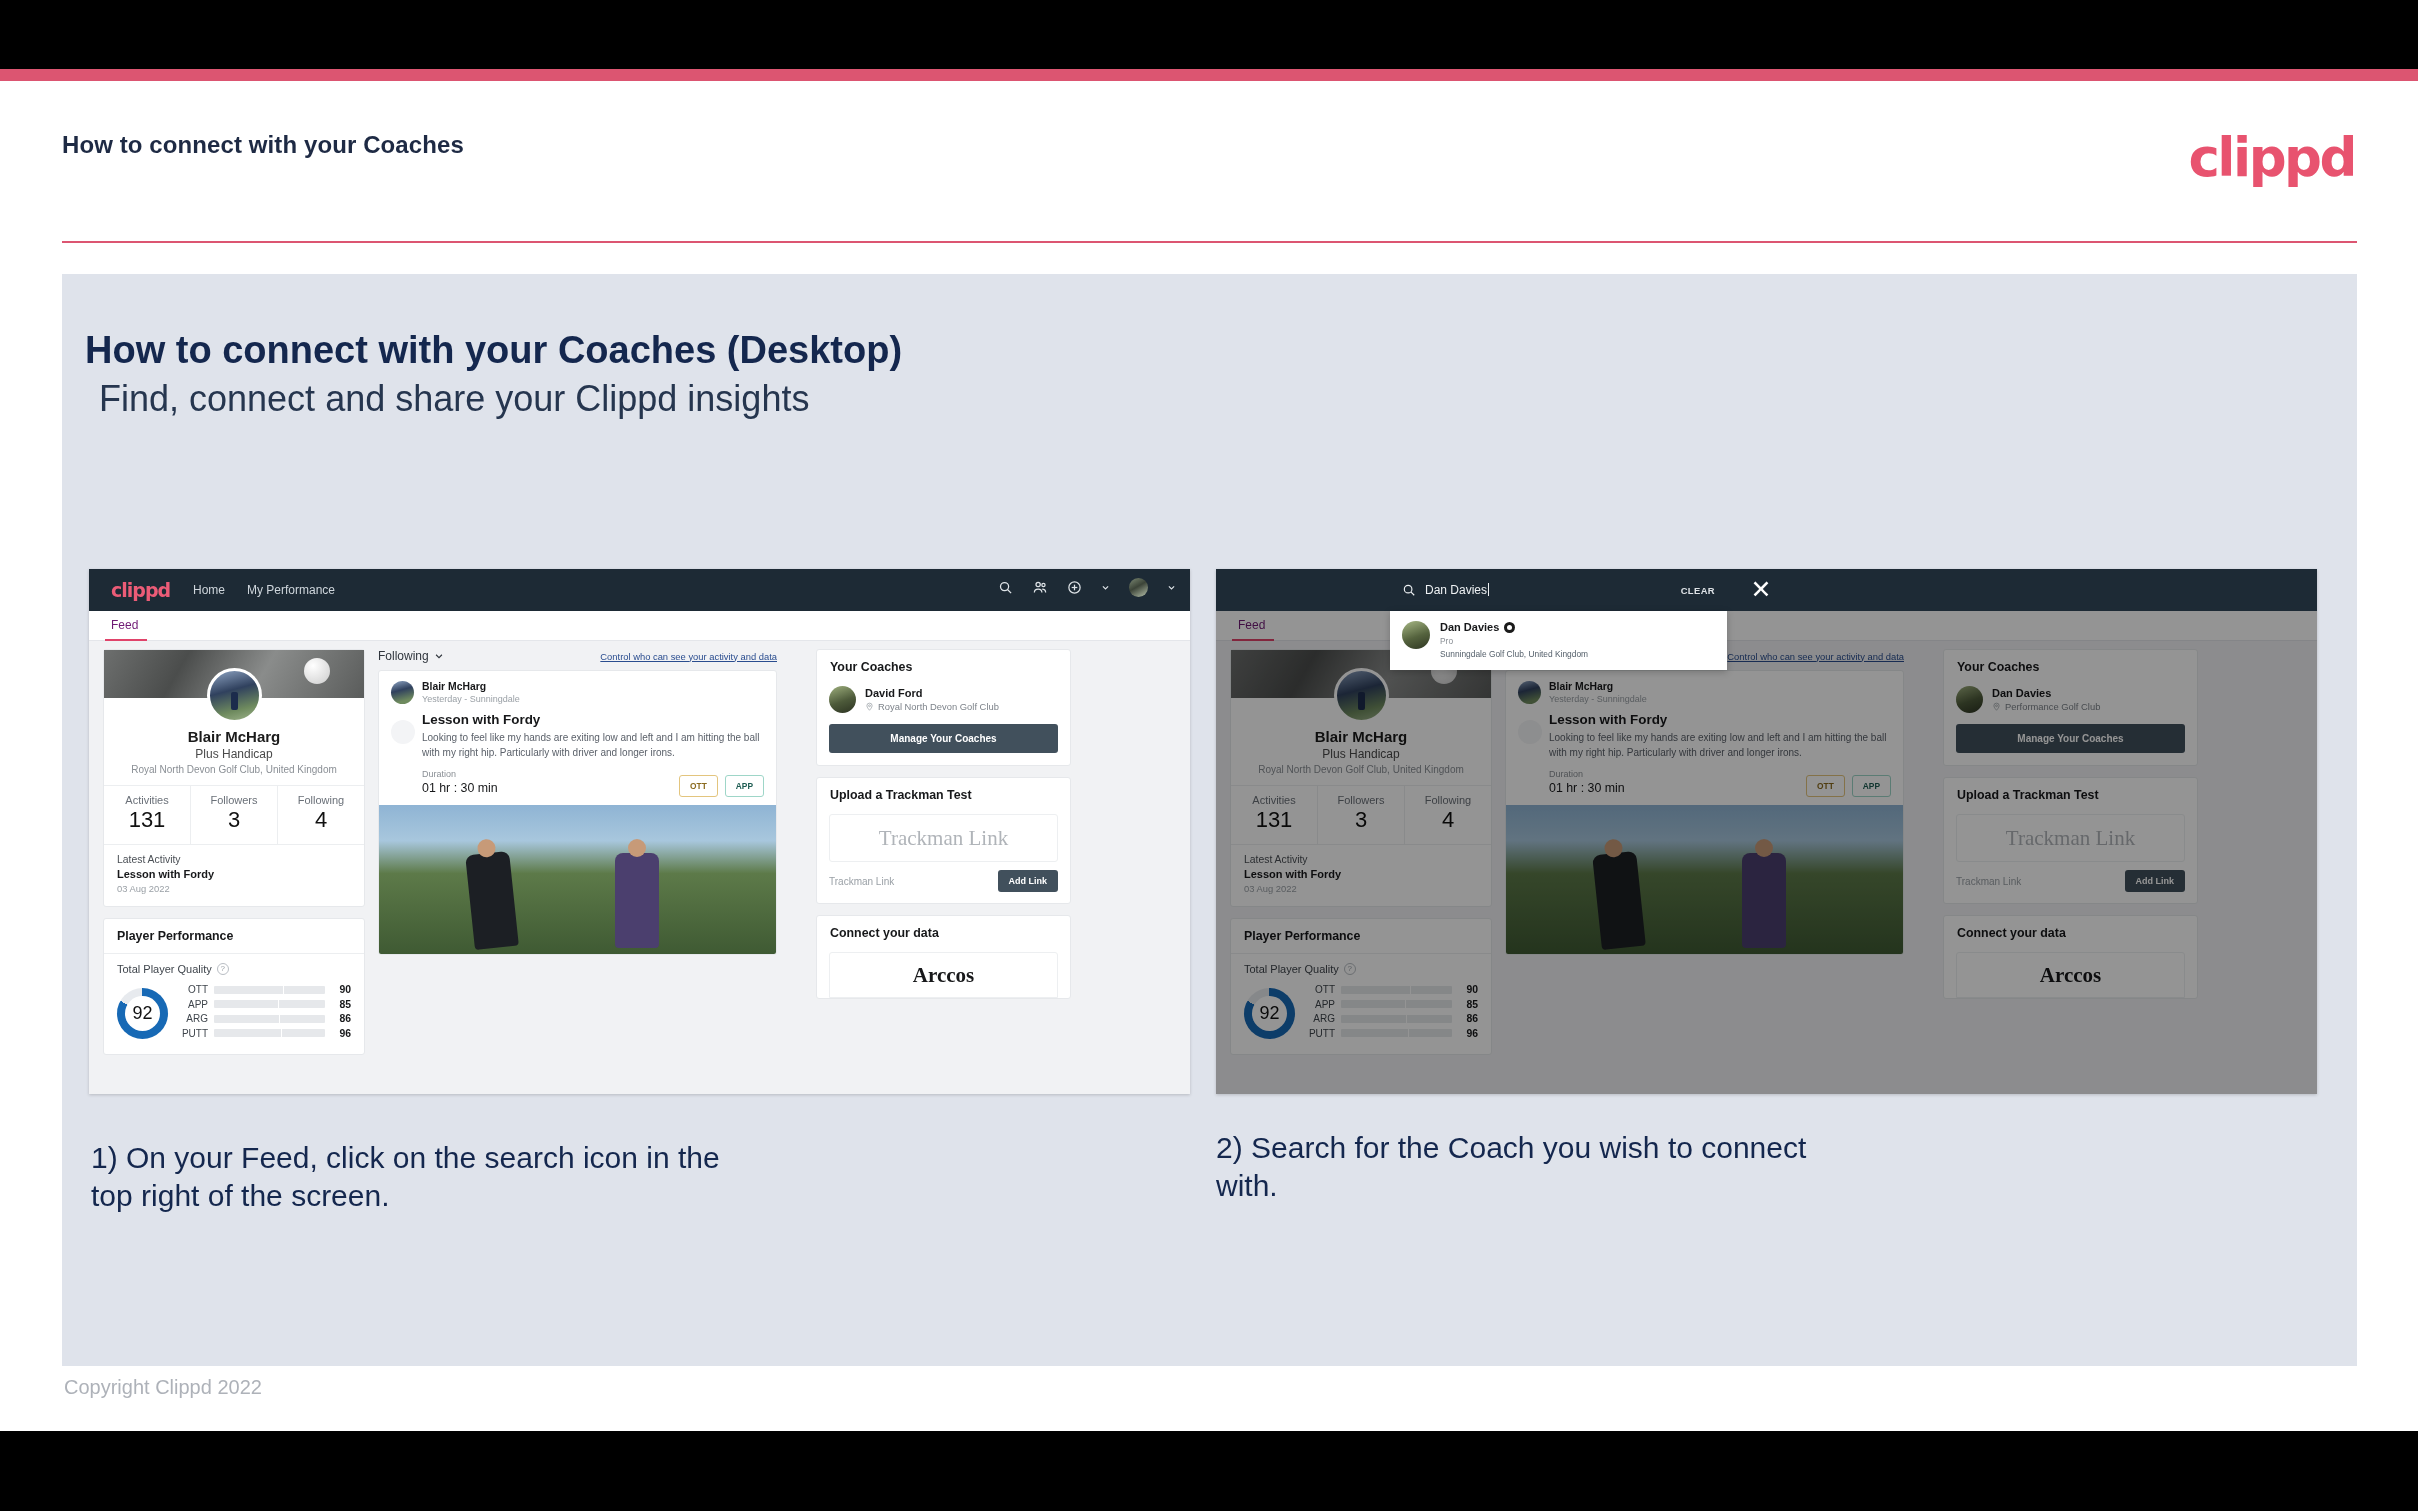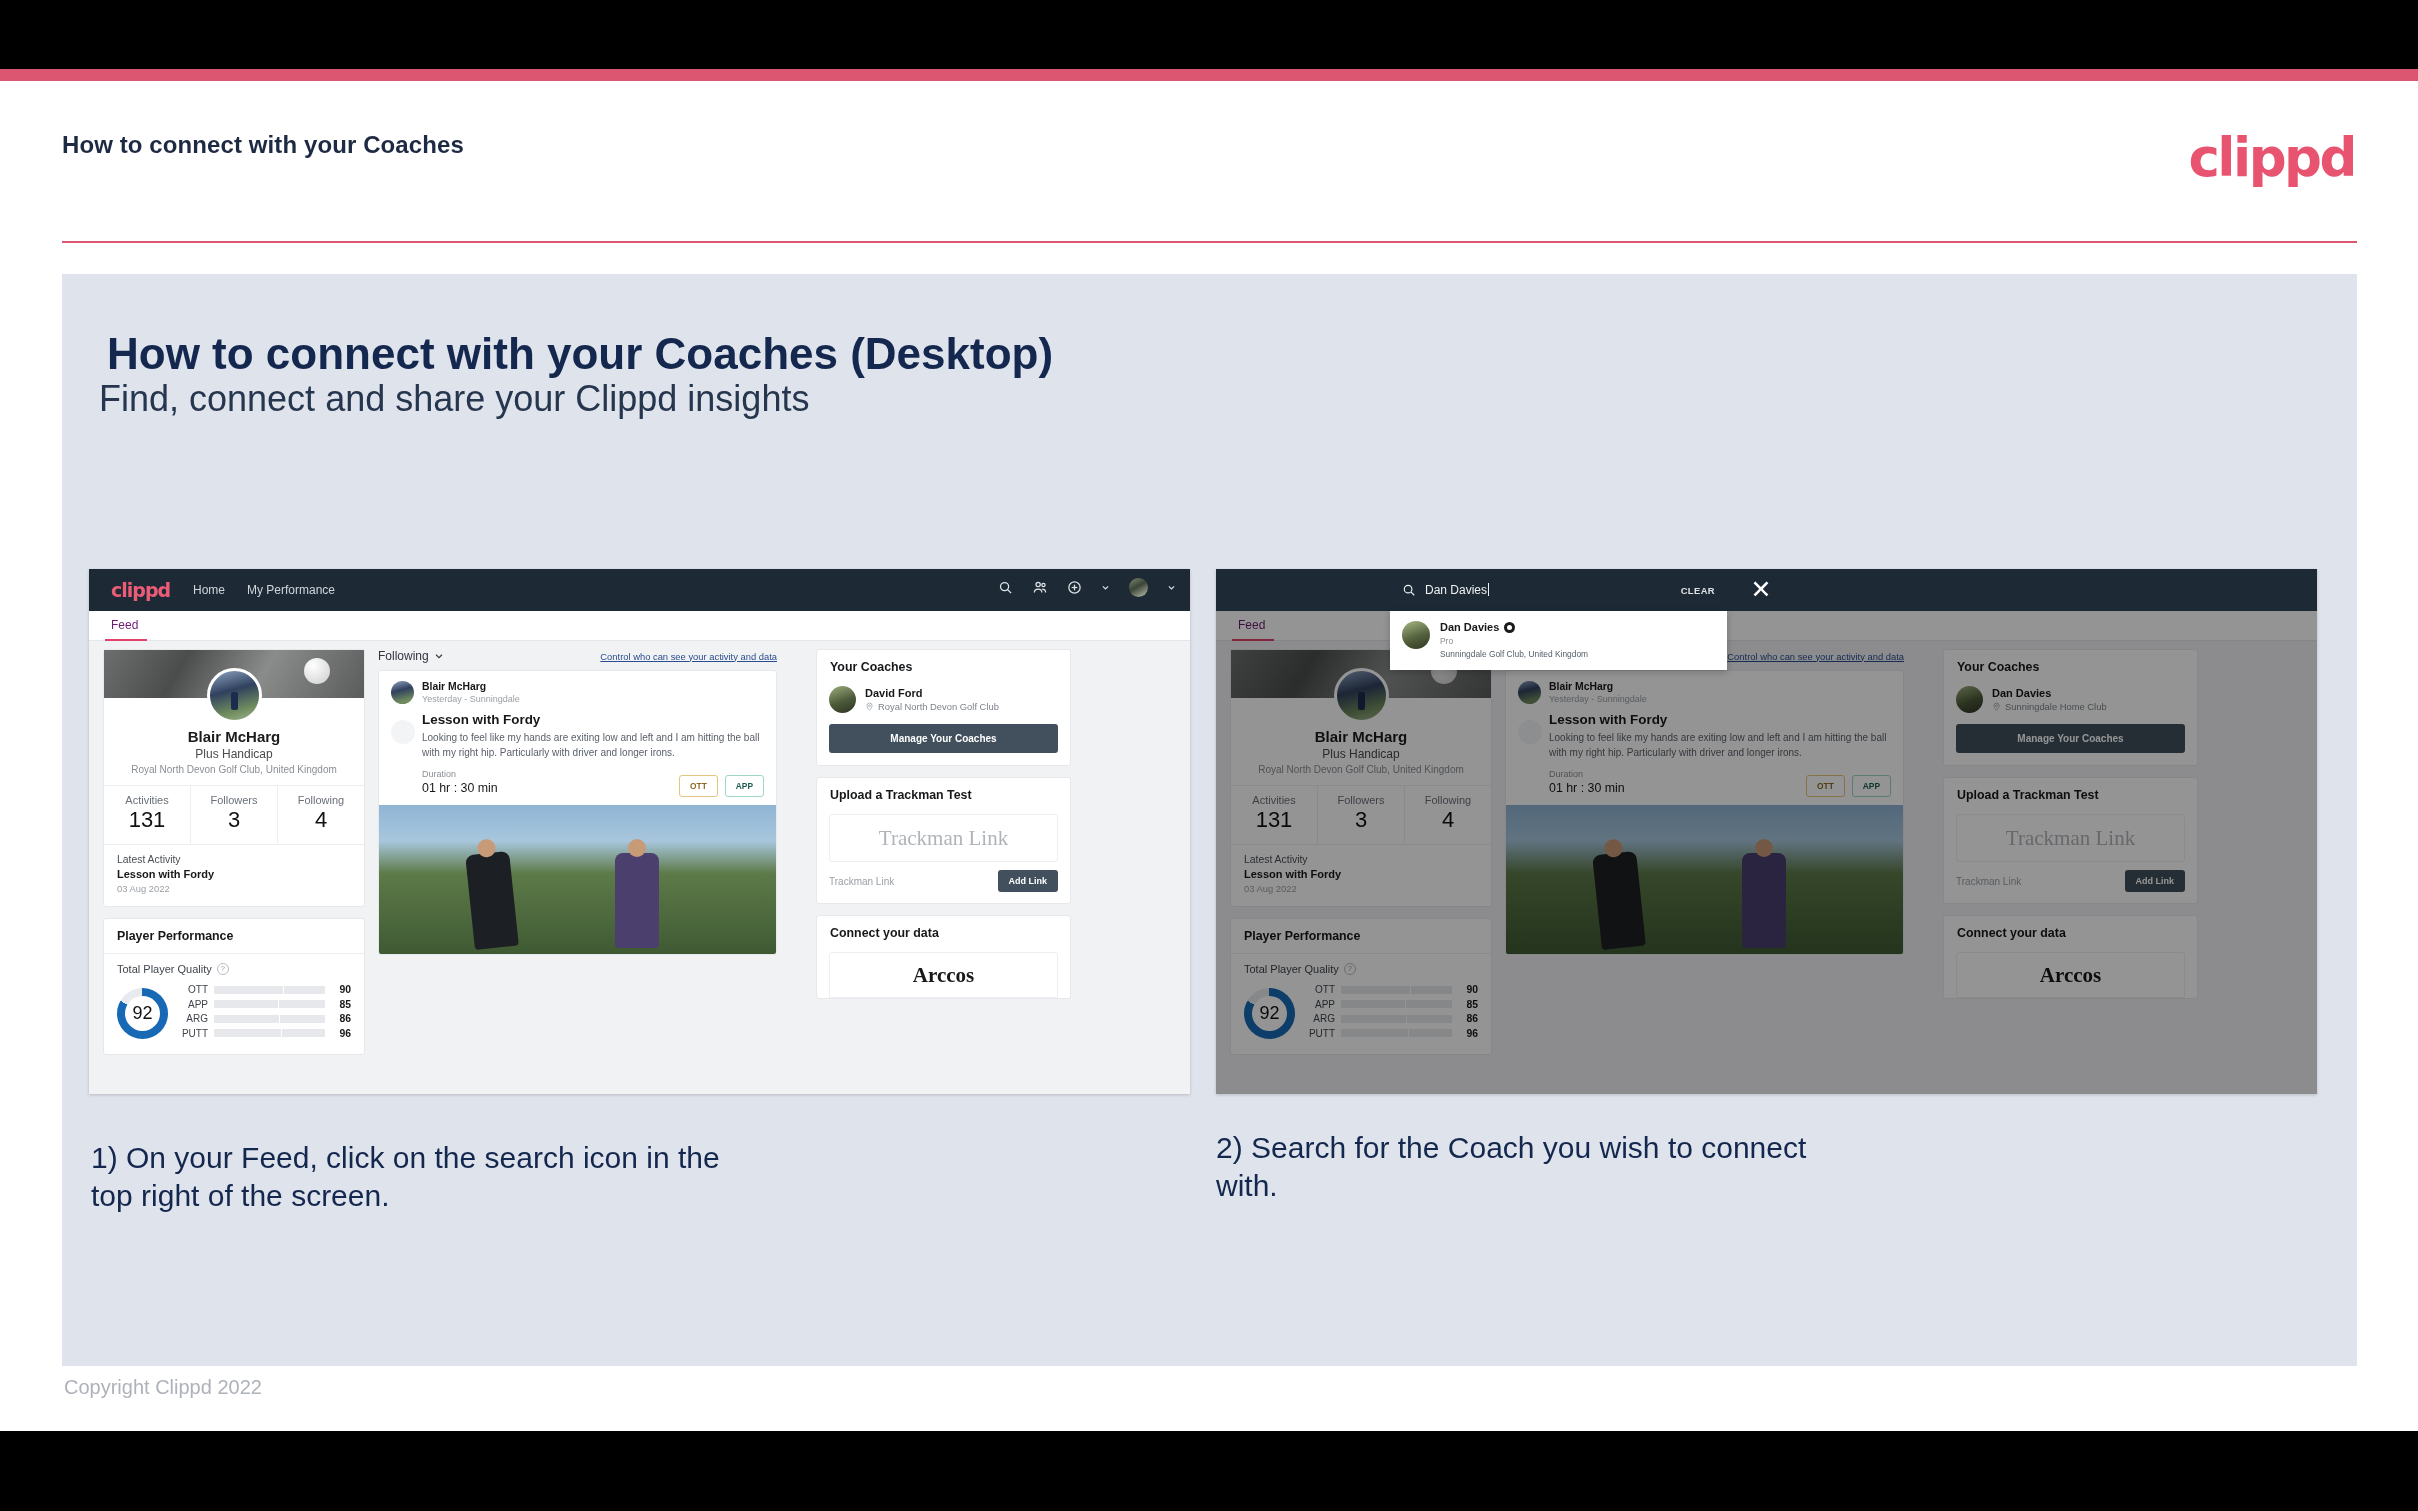--- a/index.html
+++ b/index.html
@@ -17,21 +17,21 @@
   .bar-black-bot { position:absolute; left:0; bottom:0; width:2419px; height:81px; background:#000; }
 
   
   .kicker { position:absolute; left:62px; top:131px; font-size:24px; font-weight:700; color:#1e2a44; letter-spacing:0.1px; }
   .logo { position:absolute; right:64px; top:127px; font-size:53px; font-weight:800; color:#e8536f;
           letter-spacing:-2.5px; font-family:"DejaVu Sans", sans-serif; }
   .rule { position:absolute; left:62px; top:241px; width:2295px; height:2px; background:#dc5571; }
 
   
   .panel { position:absolute; left:62px; top:274px; width:2295px; height:1092px; background:#dfe3eb; }
-  .h1 { position:absolute; left:107px; top:329px; font-size:44px; font-weight:700; color:#14274e; }
+  .h1 { position:absolute; left:85px; top:329px; font-size:38px; font-weight:700; color:#14274e; }
   .h2 { position:absolute; left:99px; top:378px; font-size:36px; font-weight:400; color:#26364f; }
 
   
   .shot { position:absolute; top:569px; width:1101px; height:525px; overflow:hidden; background:#fff;
           box-shadow:0 1px 3px rgba(0,0,0,.18); }
   .shot-1 { left:89px; }
   .shot-2 { left:1216px; }
 
   
   .appbar { position:absolute; left:0; top:0; width:100%; height:42px; background:#1d2a35; }
@@ -535,21 +535,21 @@
           <div class="cardhd" style="border-bottom:none;padding-bottom:3px">Your Coaches</div>
           <div class="coachrow">
             <span class="cav"></span>
             <span>
               <div class="cname">Dan Davies</div>
               <div class="cclub">
                 <svg width="9" height="9" viewBox="0 0 24 24" fill="none" stroke="#9aa0a6" stroke-width="2">
                   <path d="M12 22s7-7.4 7-12a7 7 0 1 0-14 0c0 4.6 7 12 7 12z"></path>
                     <circle cx="12" cy="10" r="2.5"></circle>
                   </svg>
-                <span>Sunningdale Home Club</span>
+                <span>Performance Golf Club</span>
               </div>
             </span>
           </div>
           <div class="btn-dark">Manage Your Coaches</div>
         </div>
         <div class="card">
           <div class="cardhd" style="border-bottom:none;padding-bottom:2px">Upload a Trackman Test</div>
           <div class="tmbox">Trackman Link</div>
           <div class="tmrow">
             <span class="tminput">Trackman Link</span>

